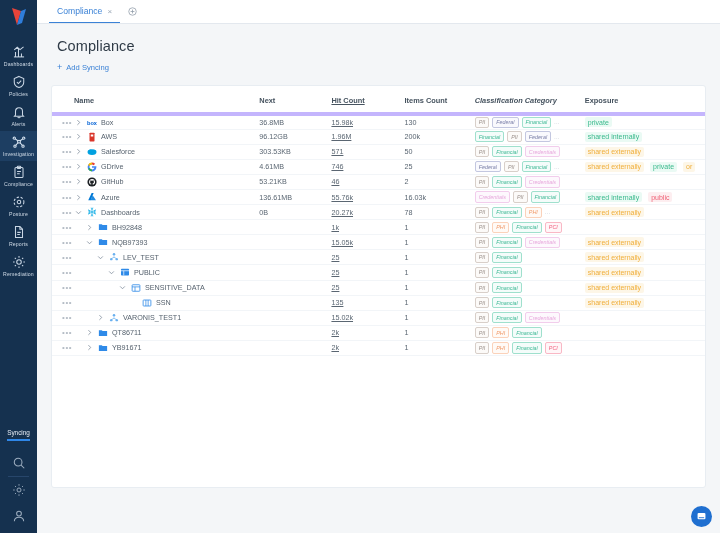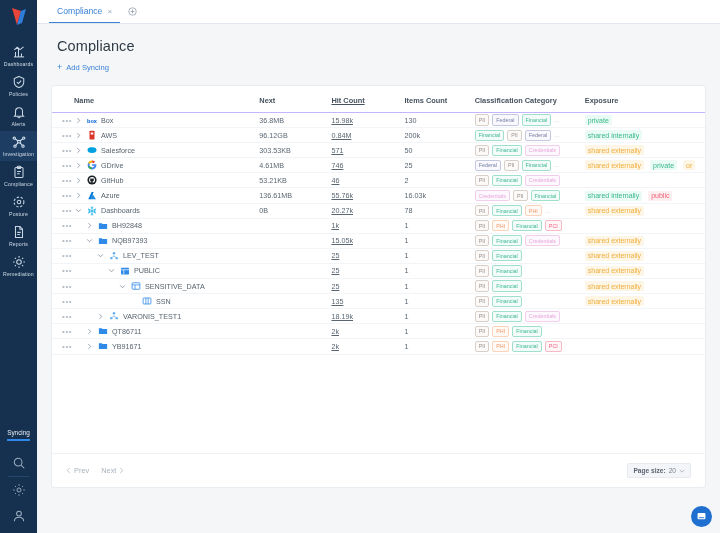--- a/index.html
+++ b/index.html
@@ -58,32 +58,32 @@
   .addfilter .lbl { color:#3b82d6; font-size:7.6px; }
 
   .card {
     background:#fff; border:1px solid #e8edf2; border-radius:3px;
     margin-top:7px; height:403px; position:relative; overflow:hidden;
   }
 
   table.tbl { width:100%; border-collapse:collapse; table-layout:fixed; }
   table.tbl th {
     text-align:left; font-size:7.4px; font-weight:bold; color:#46535f;
-    padding:10px 0 7px 0; border-bottom:1px solid #c4b5fd;
+    padding:10px 0 7px 0; border-bottom:4px solid #c4b5fd;
   }
   table.tbl td {
     font-size:7.2px; color:#5a6672; padding:0; height:15.1px;
     border-bottom:1px solid #f2f5f8; vertical-align:middle;
   }
   .c-menu  { width:22px; padding-left:10px !important; }
   .c-name  { width:185px; }
   .c-size  { width:72px; }
   .c-hit   { width:73px;text-decoration:underline; }
   .c-items { width:70px; }
-  .c-class { width:110px; }
+  .c-class { width:110px;font-style:italic; }
   .c-expo  { width:120px; }
 
   .dots { color:#b4bcc5; font-size:8px; letter-spacing:.6px; cursor:pointer; user-select:none; }
   .namecell { display:flex; align-items:center; gap:4px; }
   .chev { width:9px; height:9px; flex:0 0 9px; cursor:pointer; color:#8d99a6; }
   .chev svg { display:block; }
   .ico { width:10px; height:10px; flex:0 0 10px; display:block; }
   .nm { font-size:7.2px; color:#56626e; white-space:nowrap; }
 
   .tags { display:flex; align-items:center; gap:3px; }
@@ -331,21 +331,21 @@
                     <span>
                       <svg class="ico" viewBox="0 0 16 16">
                         <rect x="4" y="1" width="8" height="14" rx="1" fill="#d9352a"></rect>
                         <path d="M6 4h4v3H6z" fill="#fff"></path>
                       </svg>
                     </span>
                     <span class="nm">AWS</span>
                   </div>
                 </td>
                 <td class="c-size">96.12GB</td>
-                <td class="c-hit">0.84M</td>
+                <td class="c-hit">1.96M</td>
                 <td class="c-items">200k</td>
                 <td class="c-class">
                   <div class="tags">
                     <span class="tag t-fin">Financial</span>
                     <span class="tag t-pii">PII</span>
                     <span class="tag t-fed">Federal</span>
                     <span class="tmore">…</span>
                   </div>
                 </td>
                 <td class="c-expo">
@@ -747,21 +747,21 @@
                           <circle cx="12.4" cy="11.4" r="1.9"></circle>
                           <path d="M7.7 5.2h.6v3h-.6z"></path>
                           <path d="M4.4 9.9 7.6 7.6l.5.7-3.2 2.3zM11.6 9.9 8.4 7.6l-.5.7 3.2 2.3z"></path>
                         </g>
                       </svg>
                     </span>
                     <span class="nm">VARONIS_TEST1</span>
                   </div>
                 </td>
                 <td class="c-size"></td>
-                <td class="c-hit">18.19k</td>
+                <td class="c-hit">15.02k</td>
                 <td class="c-items">1</td>
                 <td class="c-class">
                   <div class="tags">
                     <span class="tag t-pii">PII</span>
                     <span class="tag t-fin">Financial</span>
                     <span class="tag t-cred">Credentials</span>
                   </div>
                 </td>
                 <td class="c-expo">
                   <div class="exps"></div>
@@ -826,43 +826,20 @@
                     <span class="tag t-pci">PCI</span>
                   </div>
                 </td>
                 <td class="c-expo">
                   <div class="exps"></div>
                 </td>
               </tr>
             </tbody>
         </table>
 
-        <div class="footer">
-          <div class="pager">
-            <div class="pbtn">
-              <svg width="5" height="7" viewBox="0 0 6 8" fill="none" stroke="#b7bec6" stroke-width="1">
-                  <path d="M4.6 1 L1.4 4 L4.6 7"></path>
-                </svg>
-              <span>Prev</span>
-            </div>
-            <div class="pbtn">
-              <span>Next</span>
-              <svg width="5" height="7" viewBox="0 0 6 8" fill="none" stroke="#b7bec6" stroke-width="1">
-                  <path d="M1.4 1 L4.6 4 L1.4 7"></path>
-                </svg>
-            </div>
-          </div>
-          <div class="psize">
-            <b>Page size:</b>
-            <span class="v">20</span>
-            <svg width="6" height="4" viewBox="0 0 8 5" fill="none" stroke="#9aa5b1" stroke-width="1">
-                <path d="M1 1 L4 4 L7 1"></path>
-              </svg>
-          </div>
-        </div>
       </div>
     </div>
 
     <div class="chatbtn">
       <svg width="11" height="11" viewBox="0 0 14 14">
         <rect x="2" y="2.5" width="10" height="8" rx="1.4" fill="#fff"></rect>
         <rect x="3.6" y="8" width="6.8" height="1.1" fill="#1f6fd0"></rect>
       </svg>
     </div>
   </div>

